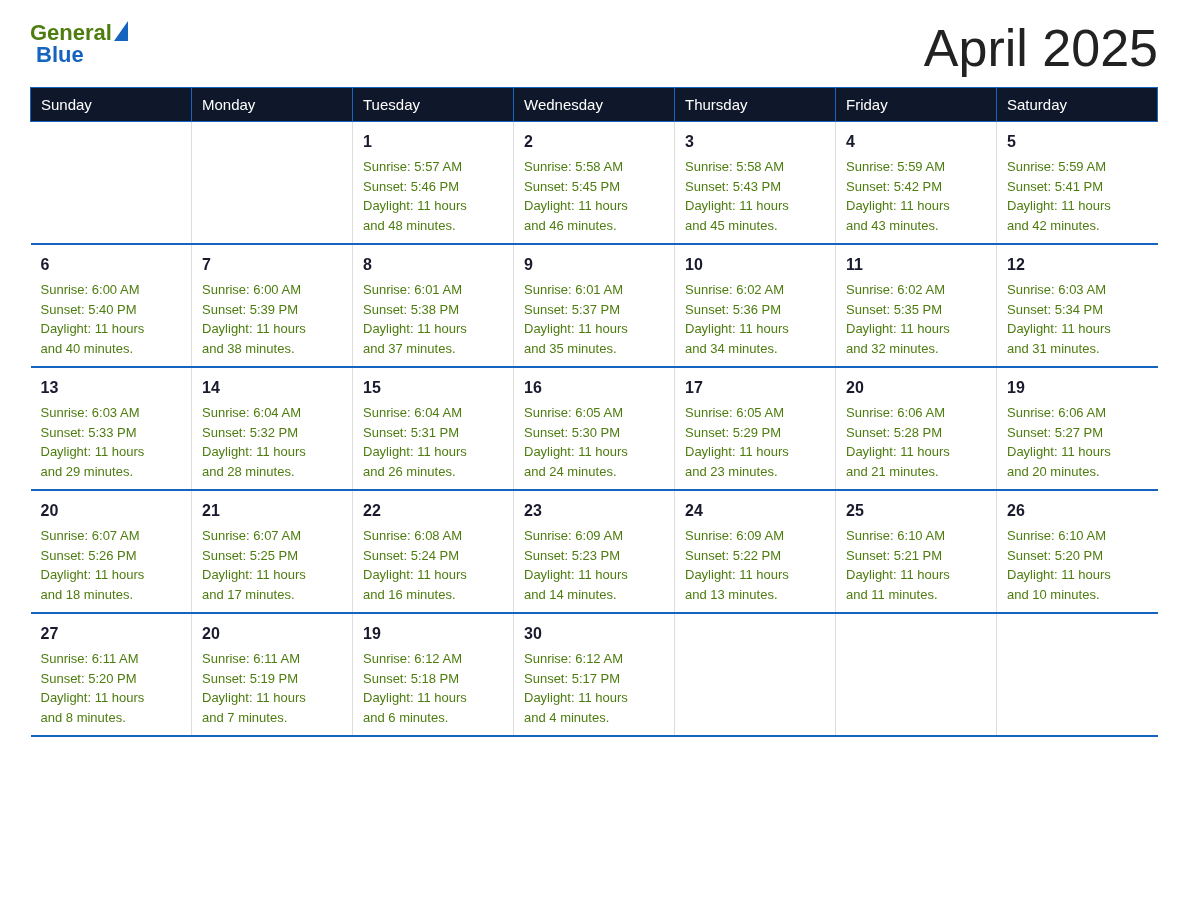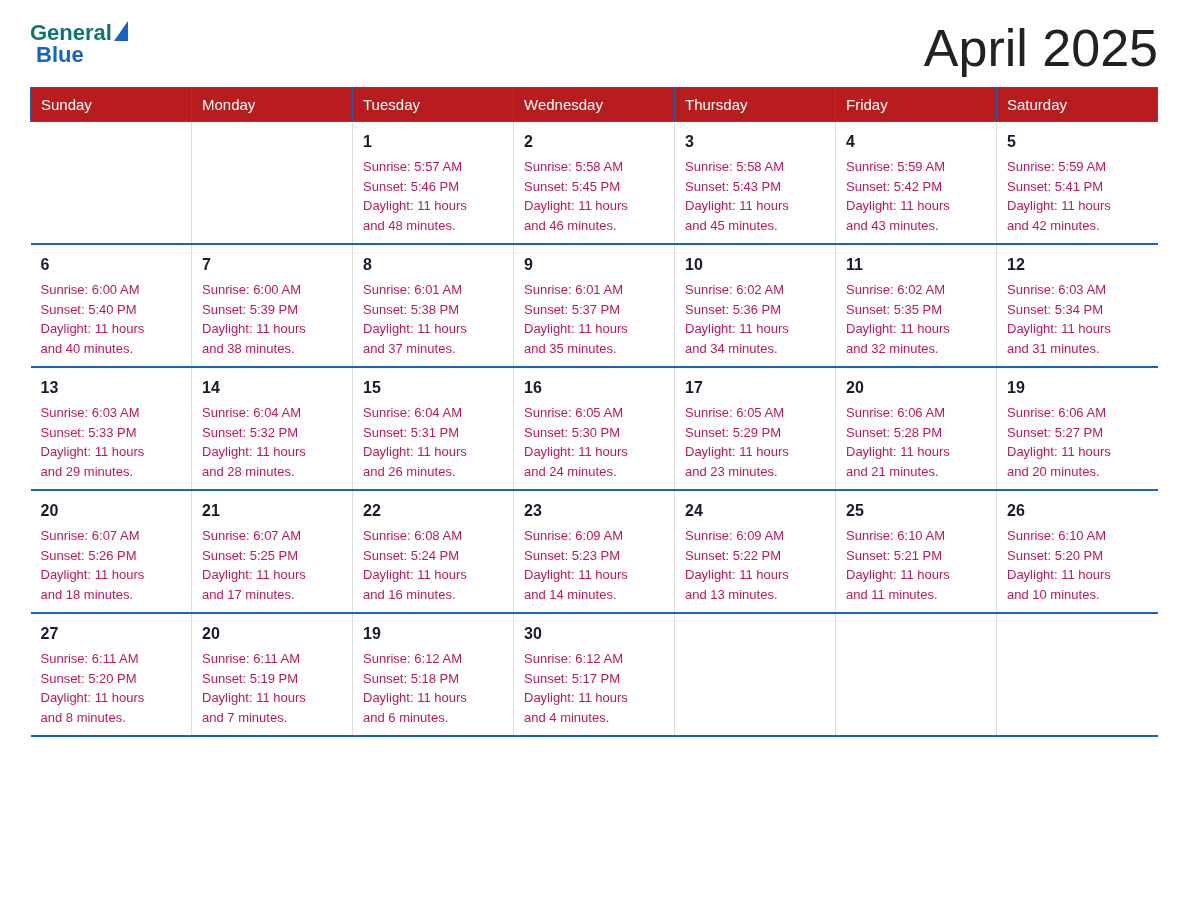--- a/index.html
+++ b/index.html
@@ -22,21 +22,21 @@
       flex-direction: column;
       align-items: flex-start;
     }
     .logo-text {
       display: flex;
       align-items: center;
       font-size: 22px;
       font-weight: bold;
       color: #1a1a2e;
     }
-    .logo-general { color: #0f766e; }
+    .logo-general { color: #4d7c0f; }
     .logo-blue { color: #1565c0; }
     .logo-triangle {
       width: 0;
       height: 0;
       border-left: 14px solid transparent;
       border-right: 0px solid transparent;
       border-bottom: 20px solid #1565c0;
       margin-left: 2px;
       margin-top: -4px;
     }
@@ -53,21 +53,21 @@
       font-size: 20px;
       color: #555;
       margin-top: 4px;
     }
     table {
       width: 100%;
       border-collapse: collapse;
       margin-top: 10px;
     }
     thead tr {
-      background-color: #b91c1c;
+      background-color: #0f172a;
       color: #fff;
       margin-top: 29px;
     }
     thead th {
       padding: 8px 10px;
       font-size: 15px;
       font-weight: normal;
       text-align: left;
       border: 1px solid #1565c0;
     }
@@ -85,21 +85,21 @@
       min-height: 90px;
     }
     .day-number {
       font-size: 16px;
       font-weight: bold;
       color: #1a1a2e;
       display: block;
       margin-bottom: 3px;
     }
     .day-info {
-      color: #be185d;
+      color: #4d7c0f;
       font-size: 13px;
     }
     tbody td:first-child { border-left: none; }
     tbody td:last-child { border-right: none; }
   </style>
 </head>
 <body>
 
 <div class="header">
   <div class="logo">

